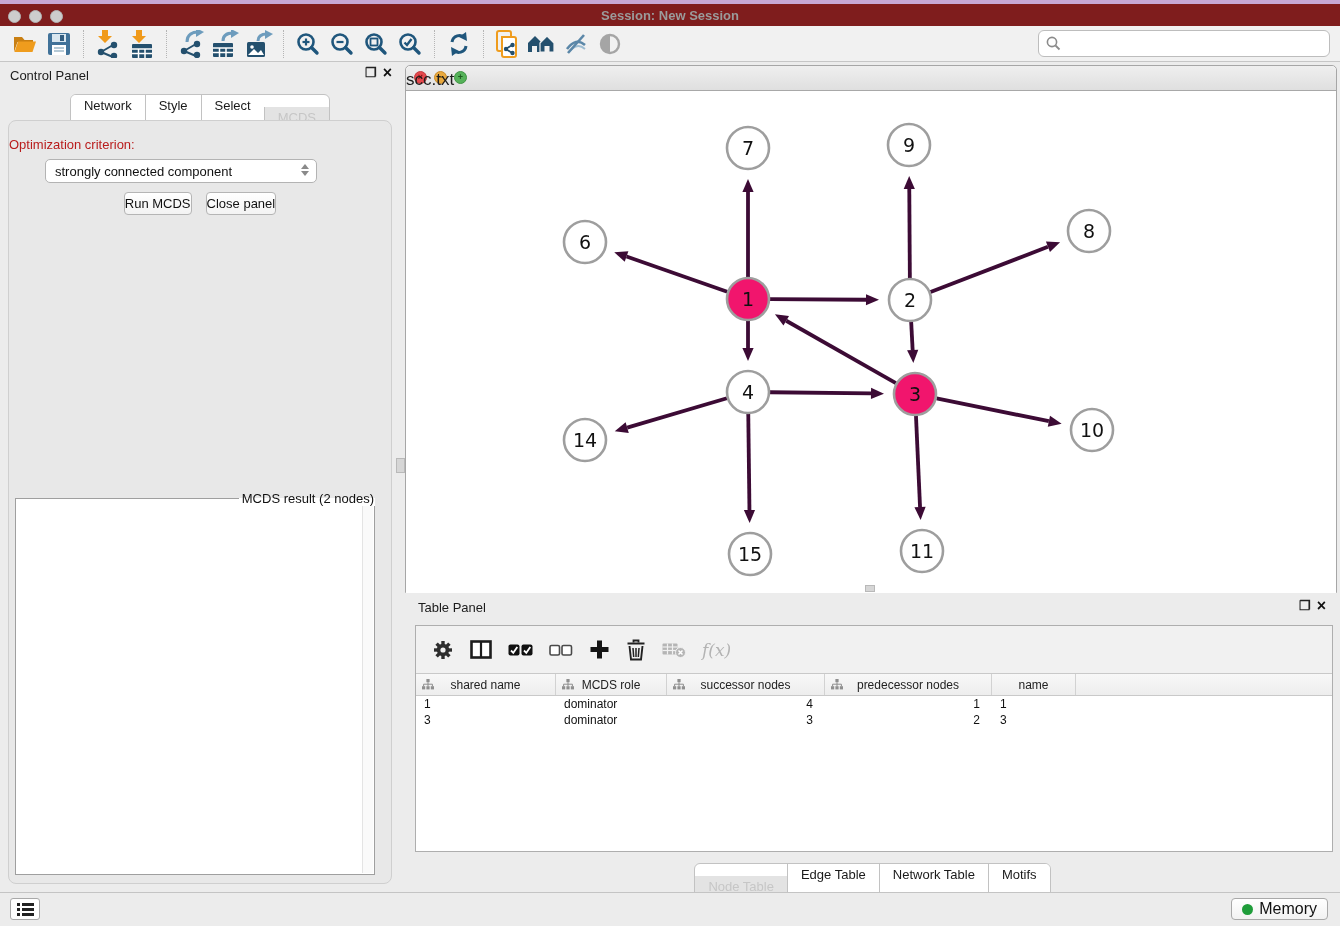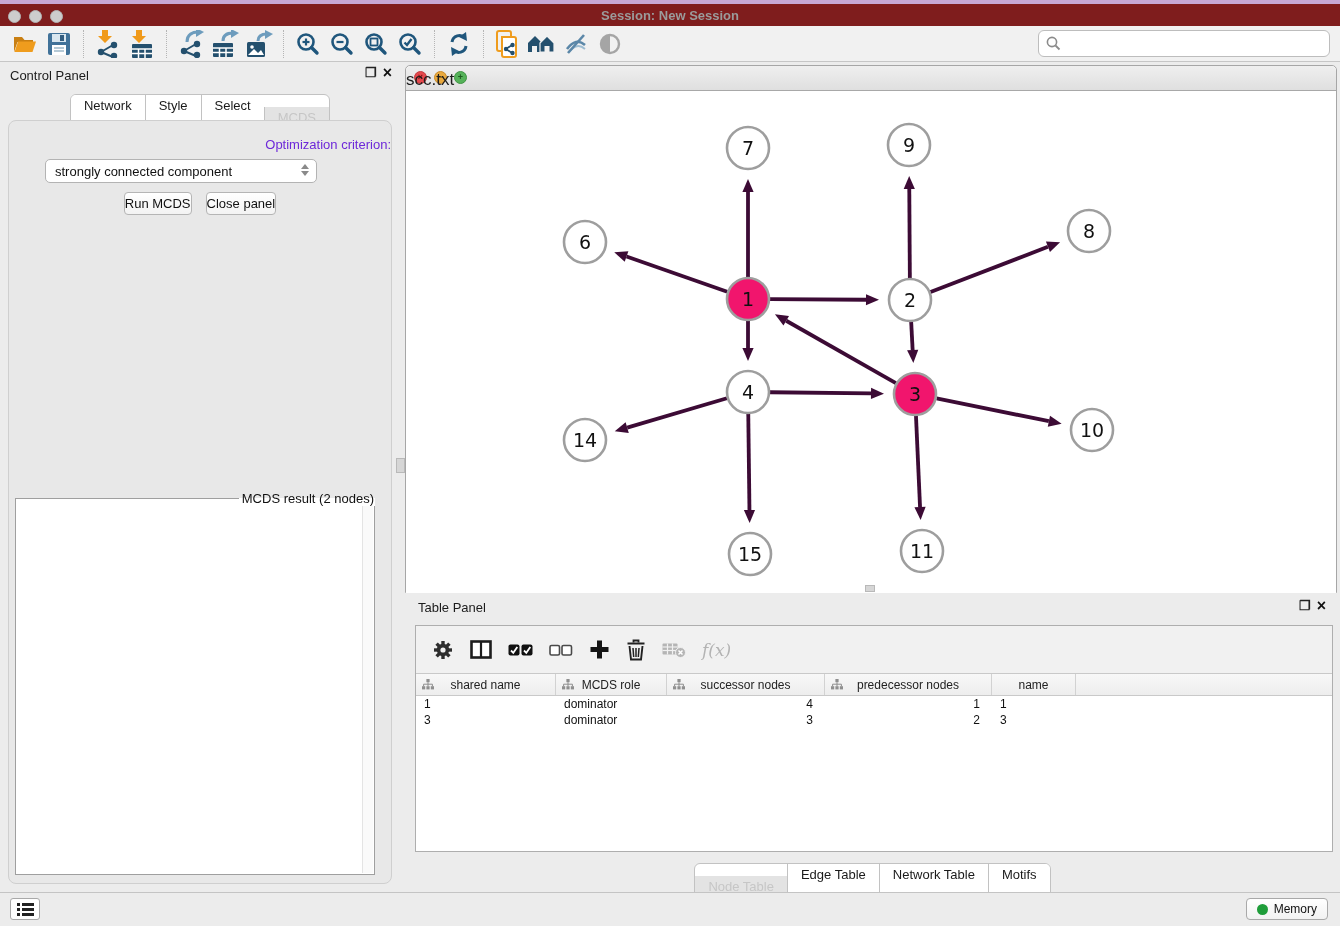--- a/index.html
+++ b/index.html
@@ -33,21 +33,21 @@
   .close-glyph{font-size:16px;font-weight:900;color:#111;line-height:14px;}
 
   .tabstrip{display:inline-flex;border:1px solid #c2c2c2;border-radius:6px;overflow:hidden;background:#fff;}
   .tab{padding:3px 13px;font-size:13px;border-left:1px solid #c2c2c2;background:#fff;color:#1a1a1a;white-space:nowrap;}
   .tab:first-child{border-left:none;}
   .tab.selected{background:#e3e3e3;color:#c6c6c6;margin-top:12px;}
   .cp-tabs-wrap{position:absolute;left:0;top:32px;width:100%;text-align:center;}
 
   .cp-body{position:absolute;left:8px;top:58px;width:384px;height:764px;background:#e8e8e8;
            border:1px solid #cfcfcf;border-radius:8px;box-sizing:border-box;}
-  .opt-label{position:absolute;left:0;top:16px;width:100%;text-align:right;font-size:13px;color:#6d28d9;}
+  .opt-label{position:absolute;left:0;top:16px;width:100%;text-align:left;font-size:13px;color:#b91c1c;}
   .selectbox{position:absolute;left:36px;top:38px;width:272px;height:24px;background:#fff;border:1px solid #b3b3b3;
              border-radius:5px;box-sizing:border-box;display:flex;align-items:center;padding-left:9px;font-size:13px;color:#111;}
   .stepper{position:absolute;right:7px;top:4px;display:flex;flex-direction:column;gap:2px;align-items:center;}
   .stepper .up{width:0;height:0;border-left:4px solid transparent;border-right:4px solid transparent;border-bottom:5px solid #8a8a8a;}
   .stepper .down{width:0;height:0;border-left:4px solid transparent;border-right:4px solid transparent;border-top:5px solid #8a8a8a;}
   .btn-row{position:absolute;left:0;top:71px;width:100%;display:flex;justify-content:center;gap:14px;}
   .pbtn{font-size:13px;color:#111;background:linear-gradient(#ffffff,#f3f3f3);border:1px solid #b5b5b5;
         border-radius:4px;padding:3px 0;height:23px;box-sizing:border-box;}
   .result-fieldset{position:absolute;left:6px;top:370px;width:360px;height:384px;border:1px solid #9f9f9f;
                    margin:0;padding:0;box-sizing:border-box;background:#fff;text-align:right;}
@@ -89,21 +89,21 @@
   .tp-row{display:flex;height:16px;font-size:12px;color:#111;}
   .tp-cell{box-sizing:border-box;flex:0 0 auto;padding:1px 12px 0 8px;white-space:nowrap;overflow:hidden;}
   .tp-cell.right{text-align:right;}
   .tp-tabs-wrap{position:absolute;left:0;top:266px;width:100%;text-align:center;}
 
   
   .statusbar{position:absolute;left:0;top:892px;width:1340px;height:34px;background:#ececec;border-top:1px solid #c4c4c4;box-sizing:border-box;}
   .sb-left-btn{position:absolute;left:10px;top:5px;width:30px;height:22px;background:#fff;border:1px solid #a9a9a9;
                border-radius:3px;box-sizing:border-box;display:flex;align-items:center;justify-content:center;}
   .sb-memory{position:absolute;right:12px;top:5px;height:22px;background:linear-gradient(#ffffff,#f2f2f2);border:1px solid #a9a9a9;
-             border-radius:4px;box-sizing:border-box;display:flex;align-items:center;gap:6px;padding:0 10px;font-size:12px;color:#111;}
+             border-radius:4px;box-sizing:border-box;display:flex;align-items:center;gap:6px;padding:0 10px;font-size:16px;color:#111;}
   .mem-dot{width:11px;height:11px;border-radius:50%;background:#1f9d3a;}
 </style>
 </head>
 <body>
 
 <div class="app">
 
   <div class="titlebar">
     <div class="traffic">
       <span class="tl"></span>

